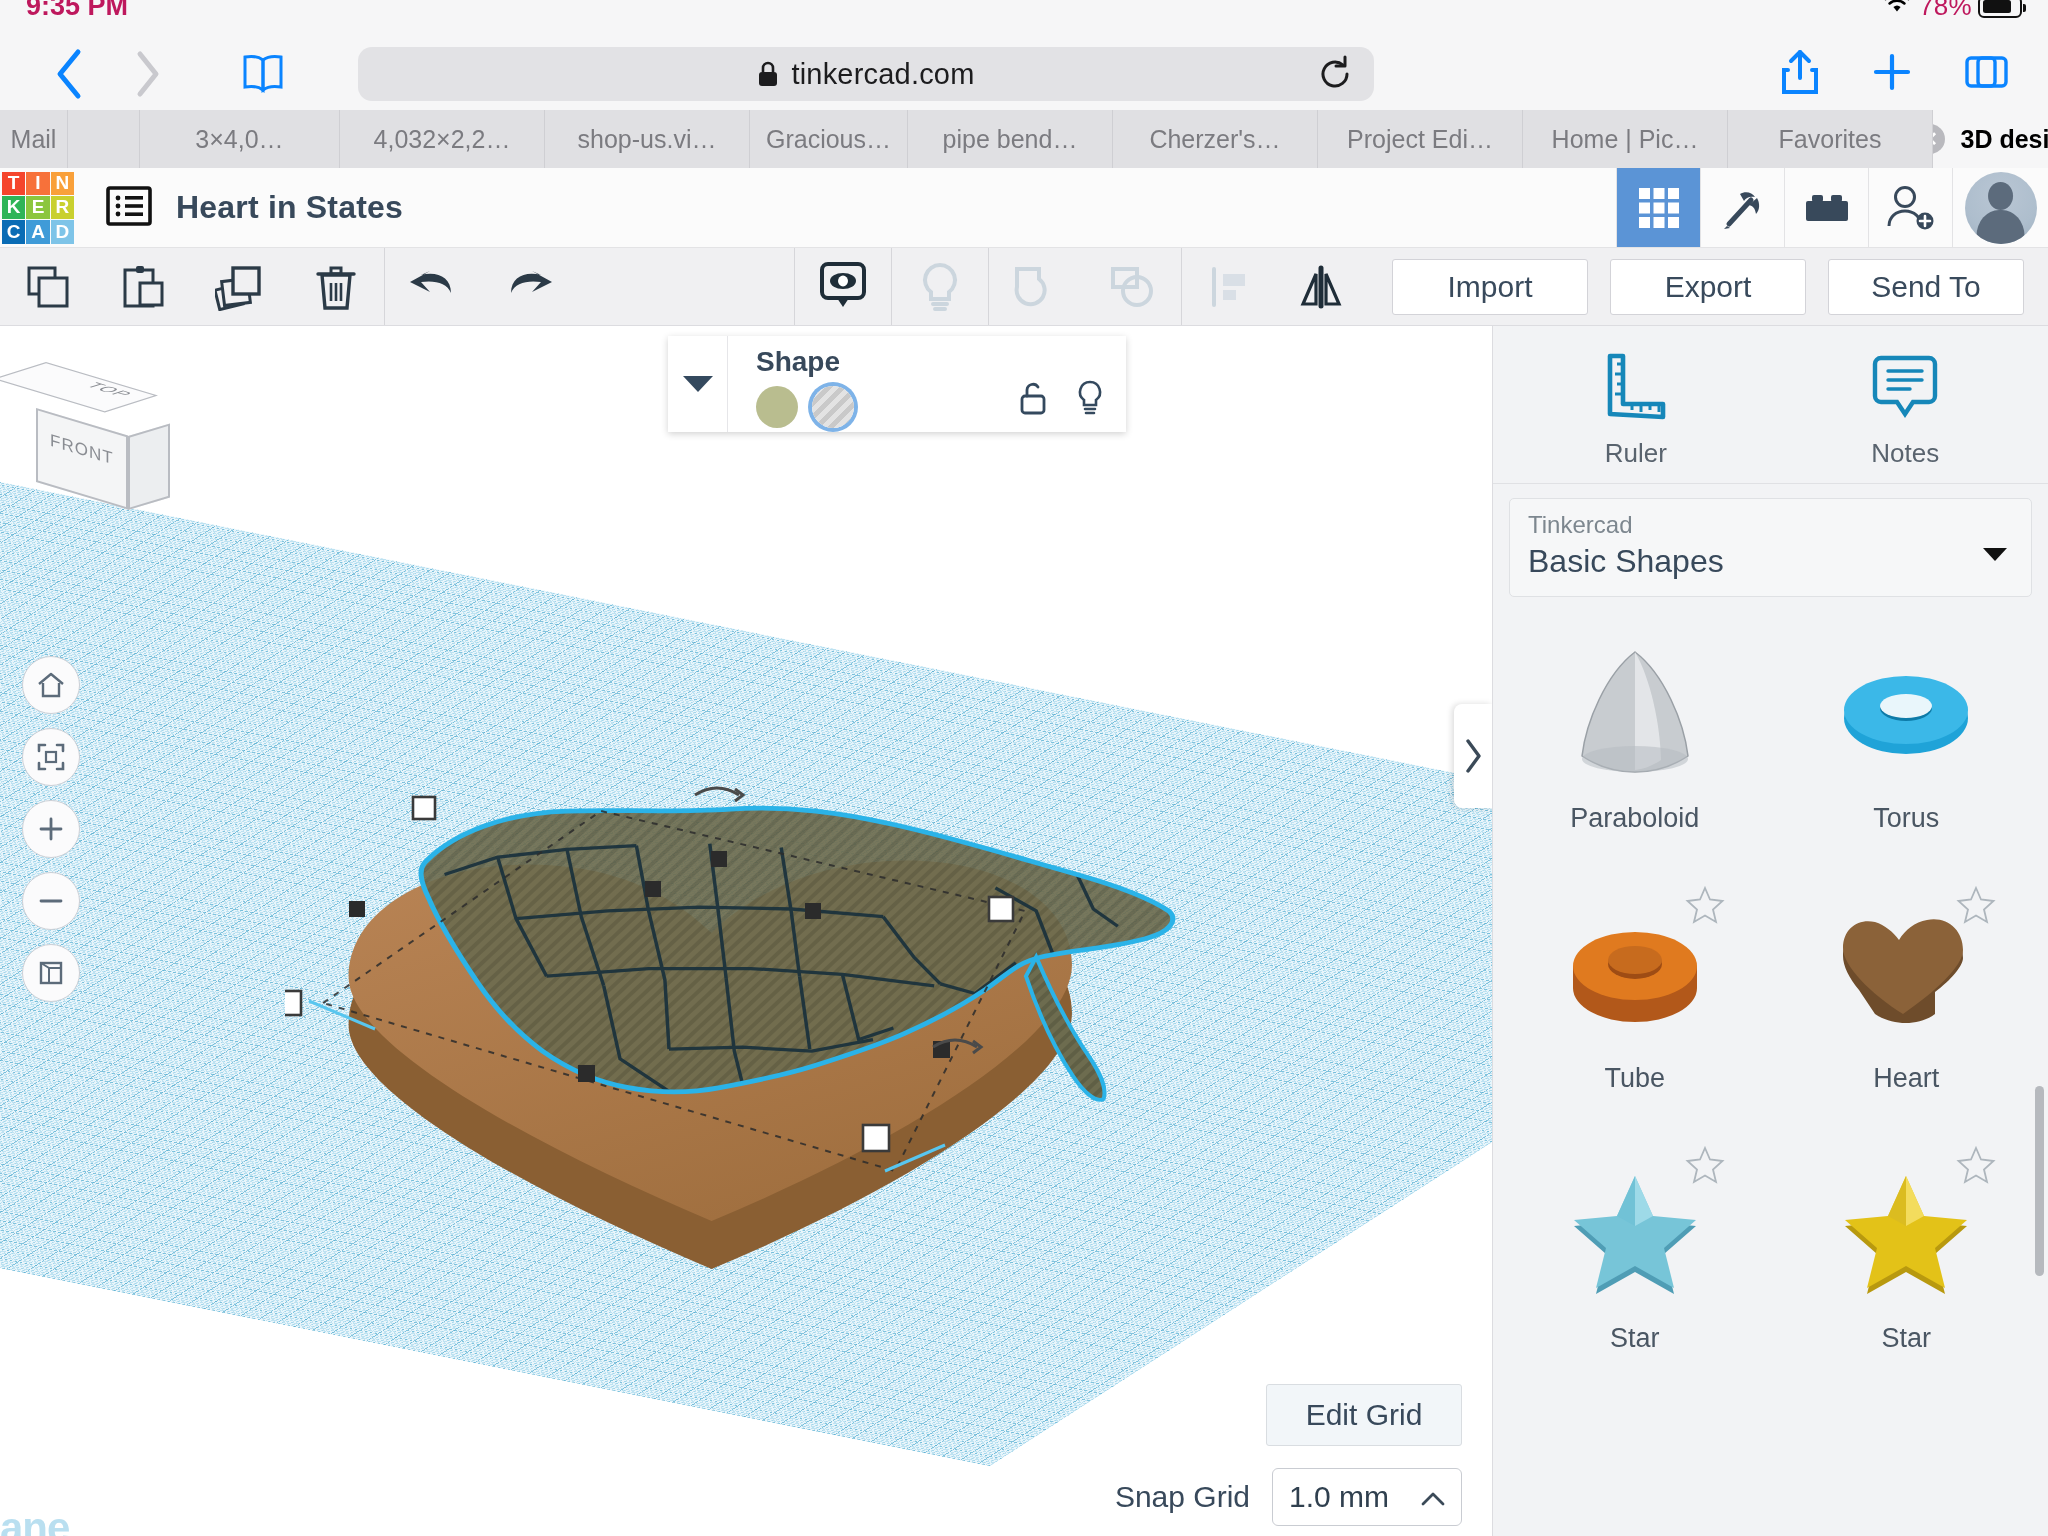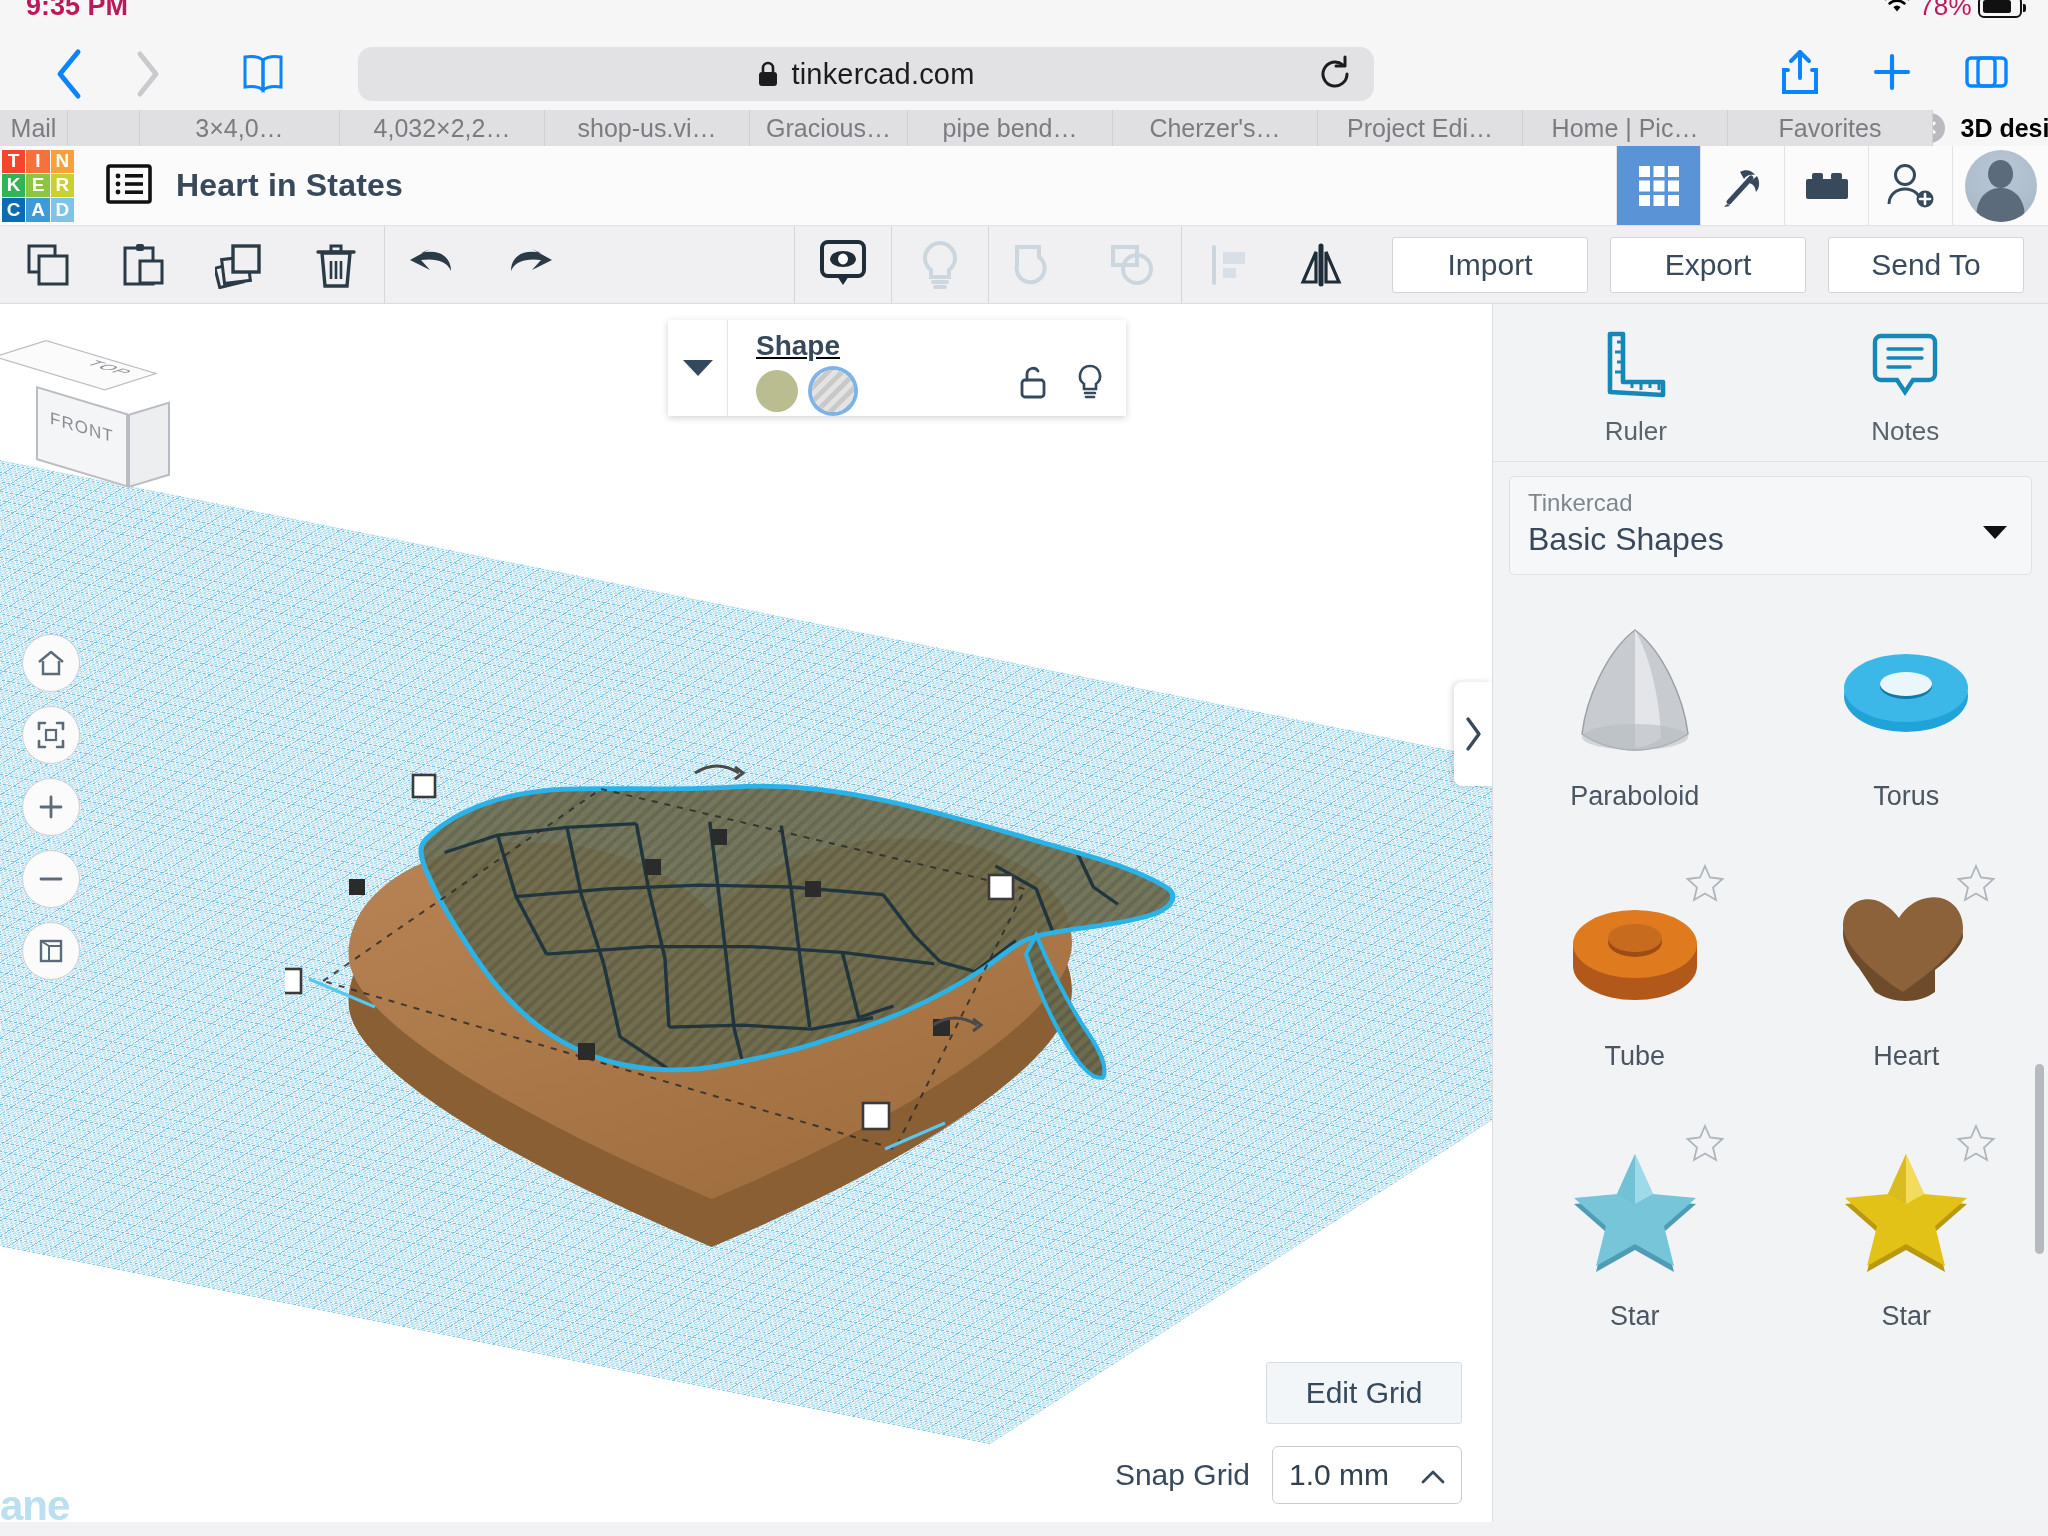--- a/index.html
+++ b/index.html
@@ -39,21 +39,21 @@
     display:flex; align-items:center; justify-content:center;
     position: relative;
   }
   .urlbar .lock { margin-right: 12px; display:flex; }
   .urlbar .host { font-size: 29px; color: #1c1c1e; letter-spacing: .2px; }
   .urlbar .reload { position:absolute; right: 20px; top: 8px; }
   .right-icons { margin-left: auto; display:flex; align-items:center; gap: 50px; padding-right: 8px;}
 
   
   .tabstrip {
-    height: 36px; display: flex; align-items: stretch;
+    height: 58px; display: flex; align-items: stretch;
     background: #a3a3a3;
   }
   .tab {
     background: #e0e0e3; border-right: 1px solid #cfcfd3;
     display:flex; align-items:center; justify-content:center;
     font-size: 25px; color: #7b7b80; overflow: hidden;
     white-space: nowrap; position: relative;
   }
   .tab.active {
     background: #f6f6f7; color: #000; font-weight: 700;
@@ -161,22 +161,22 @@
   .navbtn {
     width: 58px; height: 58px; border-radius:50%; background:#fbfbfc;
     border:1.5px solid #cdd0d6; display:flex; align-items:center; justify-content:center;
   }
 
   
   .model { position:absolute; left:285px; top:155px; width:920px; height:820px; }
 
   
   .shape-panel {
-    position:absolute; left: 668px; top: 16px; width: 458px; height: 96px;
-    background:#fff; box-shadow: 0 2px 7px rgba(0,0,0,.18); display:flex;text-decoration:underline;
+    position:absolute; left: 668px; top: 10px; width: 458px; height: 96px;
+    background:#fff; box-shadow: 0 2px 7px rgba(0,0,0,.18); display:flex;
   }
   .sp-left { width: 60px; display:flex; align-items:center; justify-content:center; border-right:1px solid #e6e6e9; }
   .sp-body { flex:1; padding: 10px 22px 0 28px; position:relative; }
   .sp-title { font-size: 28px; font-weight:700; color:#38495b; }
   .sp-swatches { display:flex; gap: 14px; margin-top: 8px; }
   .sw { width: 42px; height: 42px; border-radius:50%; }
   .sw.hole {
     background: repeating-linear-gradient(135deg,#c9c9c9 0 5px,#e3e3e3 5px 10px);
     box-shadow: 0 0 0 4px #7eb3e8;
   }

